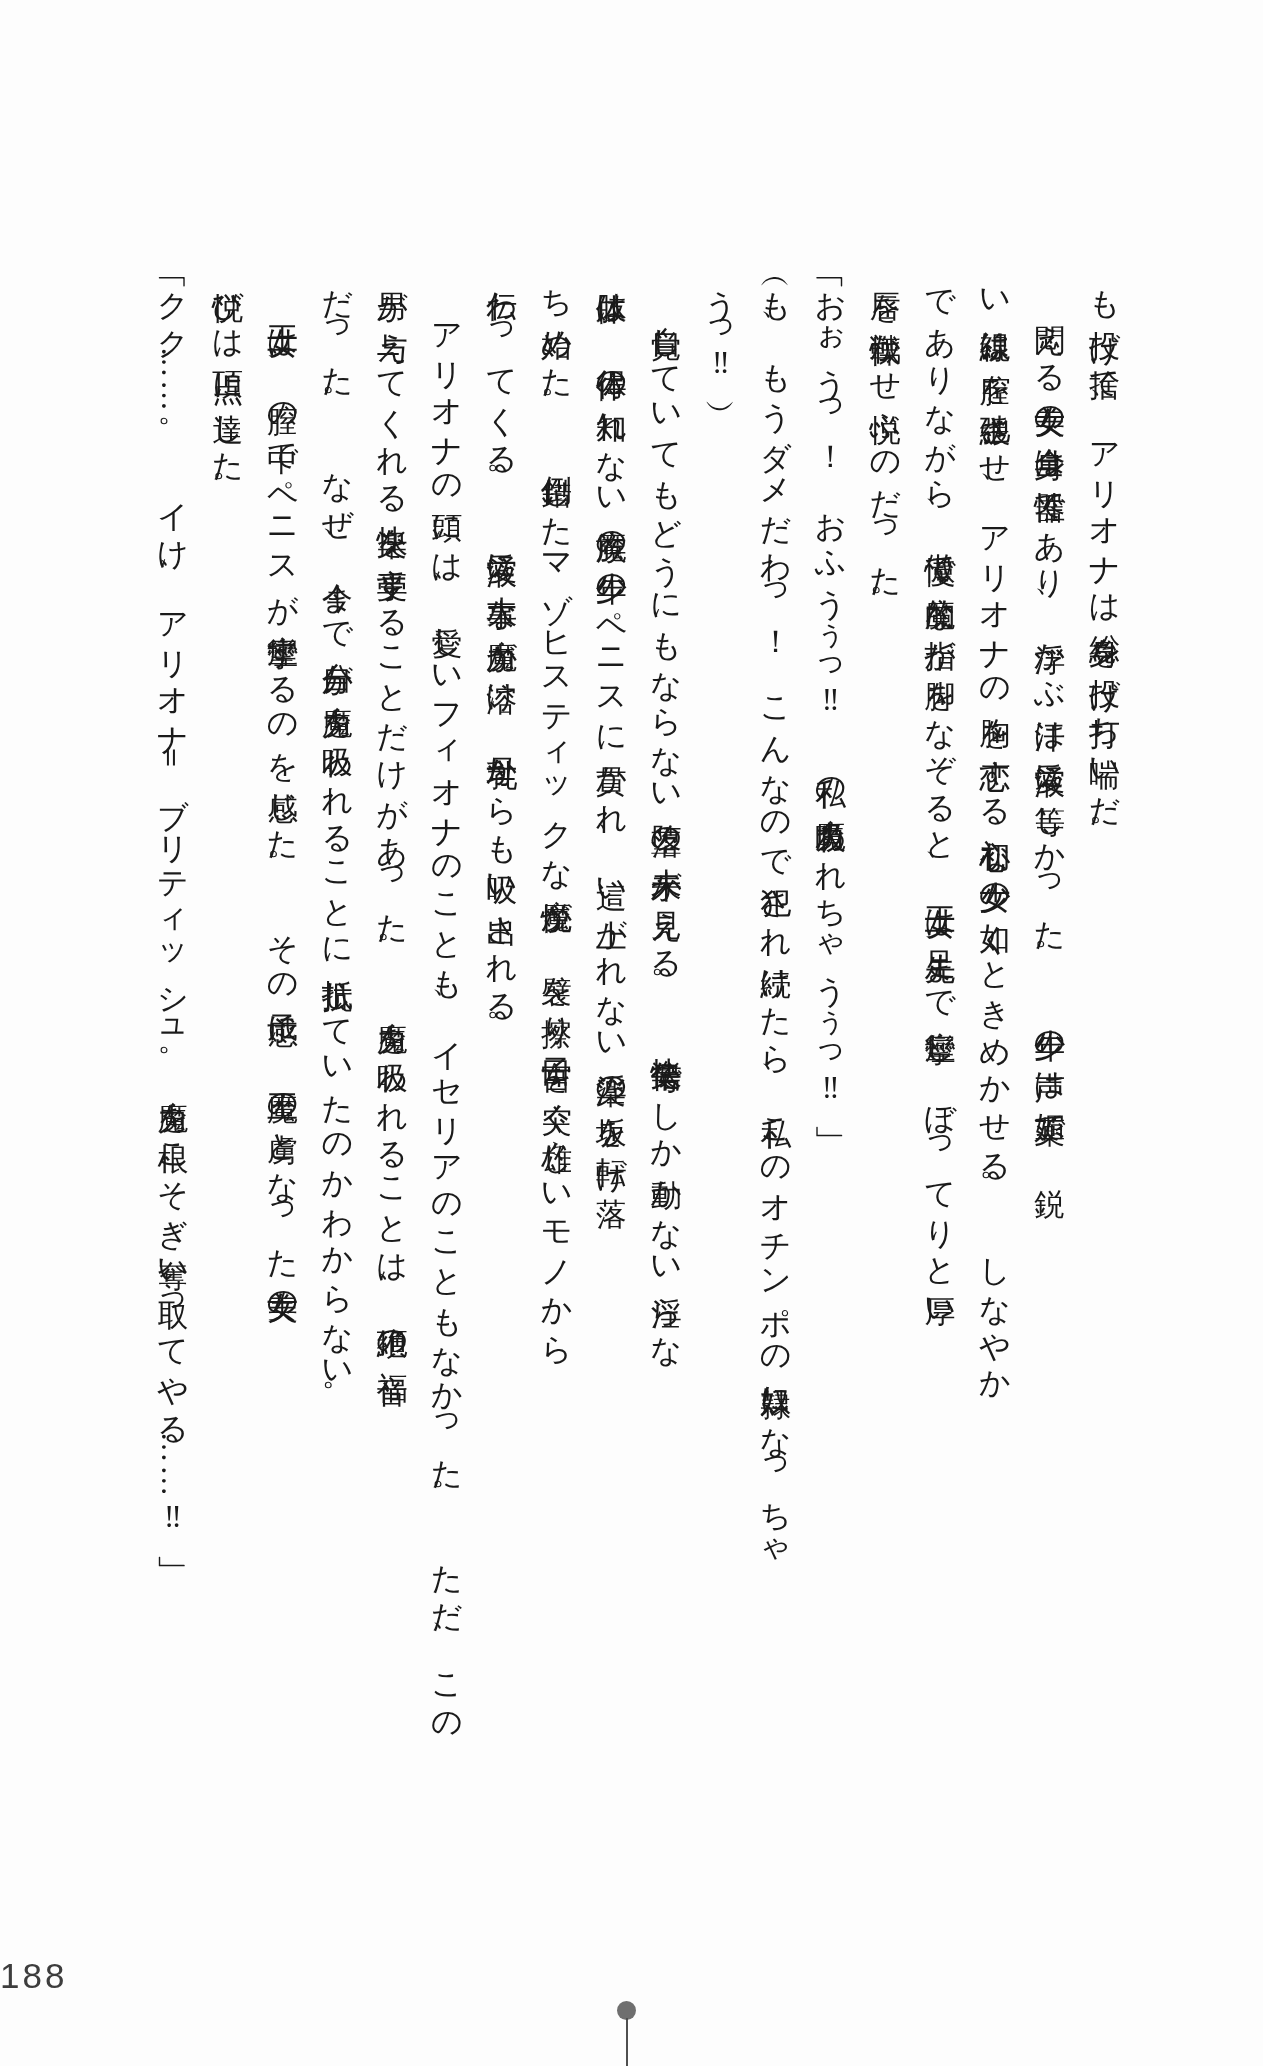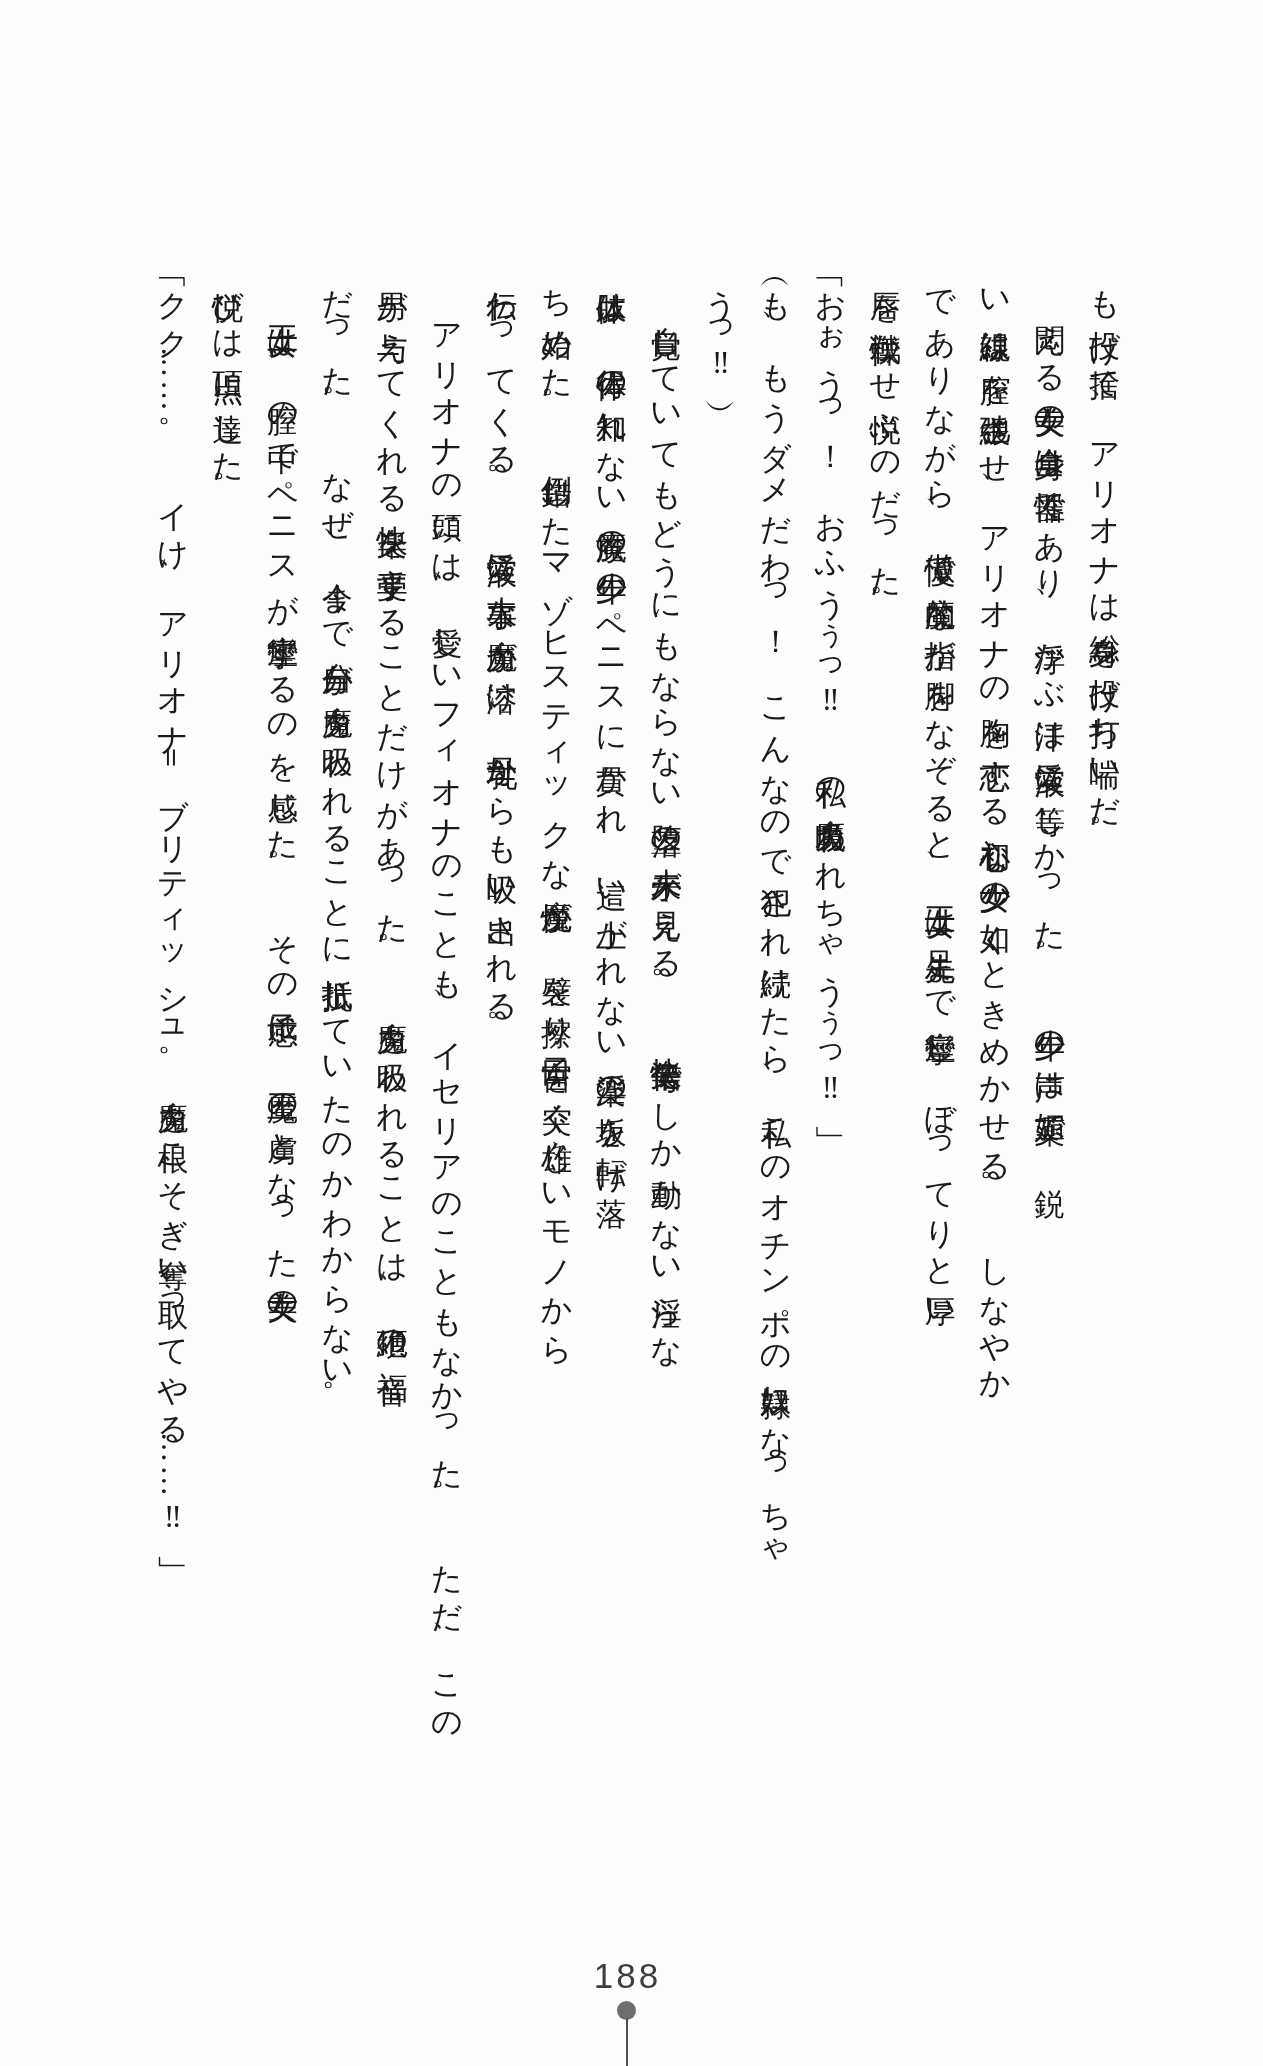--- a/index.html
+++ b/index.html
@@ -31,21 +31,21 @@
   .tline {
     display: block;
     height: 100%;
   }
   
   .page-number {
     position: absolute;
     top: 1956px;
     left: 0;
     width: 1255px;
-    text-align: center;
+    text-align: left;
     font-family: "Liberation Sans", "DejaVu Sans", sans-serif;
     font-size: 35px;
     font-weight: 400;
     letter-spacing: 3px;
     color: #3d3d3d;
   }
   .footer-dot {
     position: absolute;
     top: 2001px;
     left: 617px;

